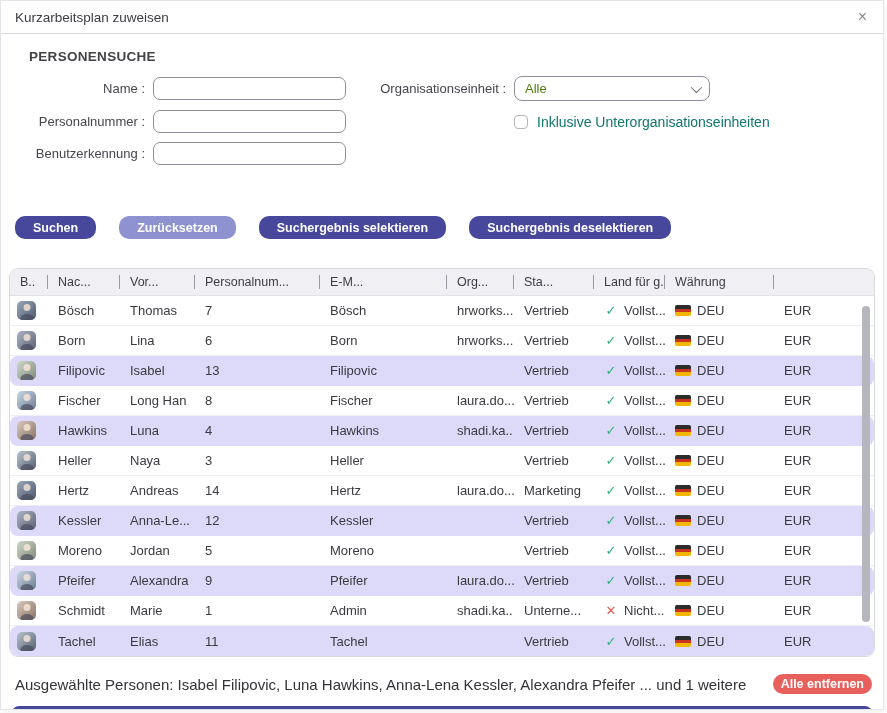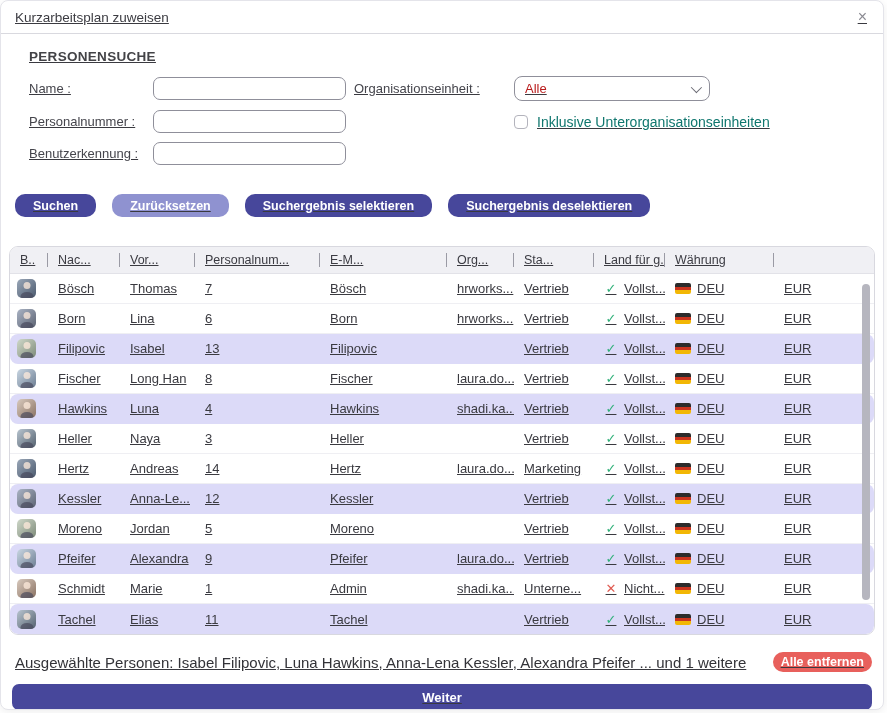--- a/index.html
+++ b/index.html
@@ -1,37 +1,37 @@
 <!DOCTYPE html>
 <html><head>
 <meta charset="utf-8">
 <style>
   * { margin:0; padding:0; box-sizing:border-box; }
   html,body { width:887px; height:713px; background:#fff; font-family:"Liberation Sans", sans-serif; color:#3a3a40; overflow:hidden; }
-  .dialog { position:absolute; inset:0 3px 3px 0; background:#fff; border:1px solid #e4e4ea; border-radius:8px; box-shadow:0 2px 10px rgba(0,0,0,.07); overflow:hidden;text-decoration:underline; }
+  .dialog { position:absolute; inset:0 3px 3px 0; background:#fff; border:1px solid #e4e4ea; border-radius:0; box-shadow:0 2px 10px rgba(0,0,0,.07); overflow:hidden; }
 
   
   .titlebar { height:33px; display:flex; align-items:center; justify-content:space-between; padding:0 16px 0 14px; border-bottom:1px solid #d9d9df; }
   .title { font-size:13.5px; color:#3c3c42; }
   .close { font-size:16px; color:#8a8a92; cursor:pointer; line-height:1; }
 
   
   .search { padding:15px 14px 0 28px; }
   .search h2 { font-size:13.5px; font-weight:bold; color:#434347; letter-spacing:.3px; margin-bottom:12px; }
   .form { display:grid; grid-template-columns:116px 193px 152px 196px auto; column-gap:8px; row-gap:9px; align-items:center; }
-  .lbl { font-size:13px; color:#45454c; text-align:left; white-space:nowrap; }
+  .lbl { font-size:13px; color:#45454c; text-align:right; white-space:nowrap; }
   .inp { height:23px; border:1px solid #8f8f9a; border-radius:7px; background:#fff; width:193px; padding:0 8px; font-size:13px; font-family:inherit; color:#333; }
-  .selectbox { height:25px; border:1px solid #8f8f9a; border-radius:8px; background:#fff; width:196px; display:flex; align-items:center; justify-content:space-between; padding:0 10px; font-size:13px; color:#b91c1c; cursor:pointer; }
+  .selectbox { height:25px; border:1px solid #8f8f9a; border-radius:8px; background:#fff; width:196px; display:flex; align-items:center; justify-content:space-between; padding:0 10px; font-size:13px; color:#4d7c0f; cursor:pointer; }
   .chev { width:8px; height:8px; border-right:1.4px solid #6b6b74; border-bottom:1.4px solid #6b6b74; transform:rotate(45deg) translateY(-2px); }
   .cbrow { grid-column:4 / 6; display:flex; align-items:center; gap:9px; }
   .cb { width:14px; height:14px; border:1px solid #b3b3bc; border-radius:4px; background:#fff; cursor:pointer; flex:none; }
   .cblbl { font-size:14px; color:#0f766e; white-space:nowrap; }
 
   
-  .actions { display:flex; gap:16px; padding:16px 14px; margin-top:13px; }
+  .actions { display:flex; gap:23px; padding:16px 14px; margin-top:35px; }
   .btn { border:none; border-radius:10px; color:#fff; font-weight:bold; font-size:12.5px; font-family:inherit; padding:0 18px; height:23px; cursor:pointer; white-space:nowrap; }
   .btn.primary { background:#47479b; }
   .btn.muted { background:#8f92d0; }
 
   
   .table { position:relative; margin:13px 8px 0 8px; border:1px solid #d8d8df; border-radius:9px; background:#fff; overflow:hidden; }
   .thead { display:grid; grid-template-columns:38px 72px 75px 125px 127px 67px 80px 71px 109px minmax(0,1fr); height:27px; align-items:center; background:#f0f0f4; border-bottom:1px solid #e2e2e8; }
   .hcell { position:relative; padding-left:10px; font-size:12.5px; color:#3b3b42; white-space:nowrap; overflow:hidden; height:100%; display:flex; align-items:center; cursor:pointer; }
   .hcell::after { content:""; position:absolute; right:0; top:6px; width:1px; height:14px; background:#9a9aa4; }
   .row { display:grid; grid-template-columns:38px 72px 75px 125px 127px 67px 80px 71px 109px minmax(0,1fr); height:30px; align-items:center; border-bottom:1px solid #efeff3; cursor:pointer; }

